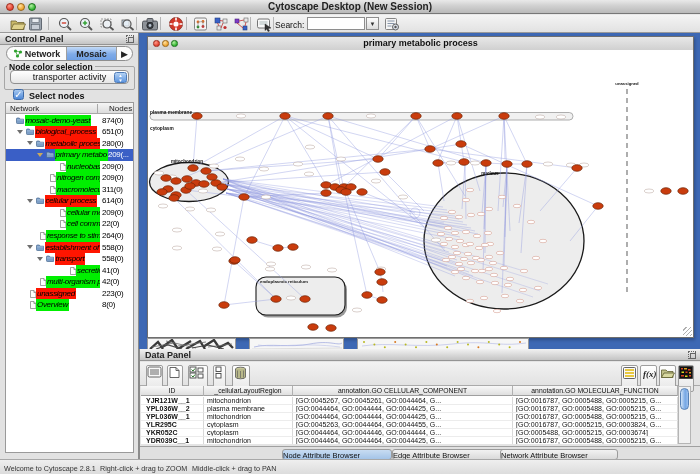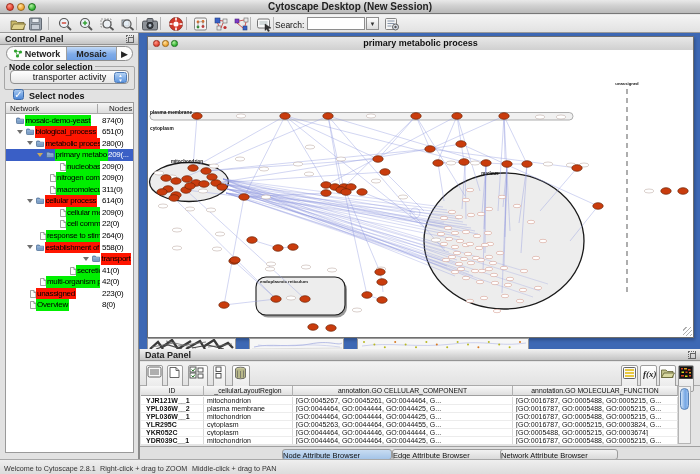--- a/index.html
+++ b/index.html
@@ -54,21 +54,21 @@
 
 #tree-box { position:absolute; left:5px; top:69px; width:129px; height:351px; background:#fff; border:1px solid #9a9a9a; }
 #tree-header { position:absolute; left:0; top:0; width:100%; height:11px; background:linear-gradient(#f5f5f5,#dcdcdc); border-bottom:1px solid #a8a8a8; font-size:8px; color:#222; }
 #tree-header .c1 { position:absolute; left:4px; top:1px; }
 #tree-header .c2 { position:absolute; left:91px; top:1px; border-left:1px solid #a8a8a8; padding-left:11px; height:10px; }
 .tree-row { position:absolute; left:0; width:127px; height:11.55px; font-size:8px; letter-spacing:-0.3px; line-height:11.5px; white-space:nowrap; }
 .tree-row.sel { background:#3a5fc6; }
 .tree-row .tri { position:absolute; top:3.5px; width:0; height:0; border-left:3.2px solid transparent; border-right:3.2px solid transparent; border-top:4.5px solid #6e6e6e; }
 .tree-row.sel .tri { border-top-color:#caa95c; }
 .tree-row .nico { position:absolute; top:2px; }
-.tree-row .lbl-clip { position:absolute; top:0; height:14px; overflow:hidden; }
+.tree-row .lbl-clip { position:absolute; top:0; height:14px; overflow:hidden;font-style:italic; }
 .tree-row .lbl { display:inline-block; padding:0 1px; color:#000; }
 .tree-row .lbl.green { background:#00ef00; }
 .tree-row .lbl.red { background:#ff1500; }
 .tree-row .val { position:absolute; left:96px; top:0; color:#000; }
 .tree-row.sel .val { color:#fff; }
 
 
 #net-window { left:147px; top:36px; width:547px; height:302px; background:#fff; border:1px solid #6f6f6f; box-shadow:1px 2px 3px rgba(0,0,0,0.25); }
 #net-titlebar { position:absolute; left:0; top:0; width:100%; height:28px; background:linear-gradient(#e8e8e8,#cfcfcf 50%,#b4b4b4); border-bottom:1px solid #8a8a8a; }
 #net-titlebar .title { width:100%; text-align:center; font-size:9px; font-weight:bold; color:#111; line-height:13px; }
@@ -381,21 +381,21 @@
             <div class="tri" style="left: 20.5px;"></div>
             <div class="nico" style="left: 30px;">
               <svg width="8" height="7">
                 <path d="M0.5 1.8 a0.8 0.8 0 0 1 0.8-0.8 h2 l0.8 1.2 h3.1 a0.8 0.8 0 0 1 0.8 0.8 v2.7 a0.8 0.8 0 0 1 -0.8 0.8 h-5.9 a0.8 0.8 0 0 1 -0.8-0.8 Z" fill="#7d9fc8" stroke="#46688f" stroke-width="0.7"></path>
                 <path d="M1 2.9 h6.2" stroke="#a9c3e0" stroke-width="0.8"></path>
               </svg>
             </div>
             <div class="lbl-clip" style="left: 38.5px; width: 55.5px;"><span class="lbl red">establishment of lo</span></div>
             <span class="val">558(0)</span>
           </div>
-          <div class="tree-row" style="top: 150.1px; margin-left: 46px;">
+          <div class="tree-row" style="top: 150.1px;">
             <div class="tri" style="left: 30.5px;"></div>
             <div class="nico" style="left: 40px;">
               <svg width="8" height="7">
                 <path d="M0.5 1.8 a0.8 0.8 0 0 1 0.8-0.8 h2 l0.8 1.2 h3.1 a0.8 0.8 0 0 1 0.8 0.8 v2.7 a0.8 0.8 0 0 1 -0.8 0.8 h-5.9 a0.8 0.8 0 0 1 -0.8-0.8 Z" fill="#7d9fc8" stroke="#46688f" stroke-width="0.7"></path>
                 <path d="M1 2.9 h6.2" stroke="#a9c3e0" stroke-width="0.8"></path>
               </svg>
             </div>
             <div class="lbl-clip" style="left: 48.5px; width: 45.5px;"><span class="lbl red">transport</span></div>
             <span class="val">558(0)</span>
           </div>

